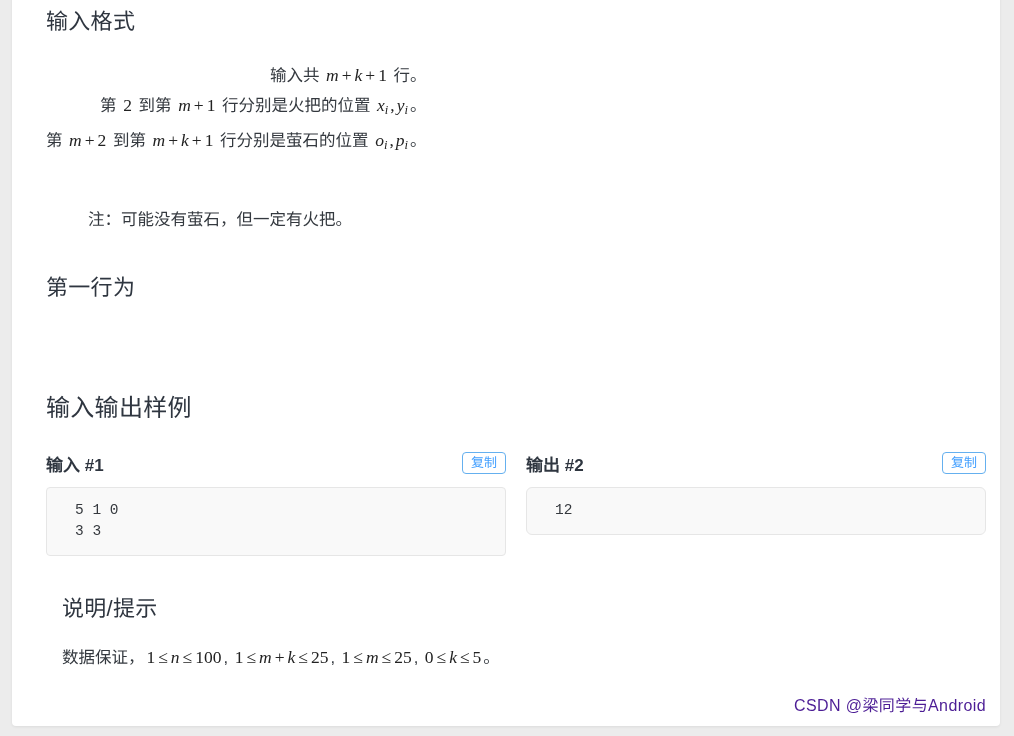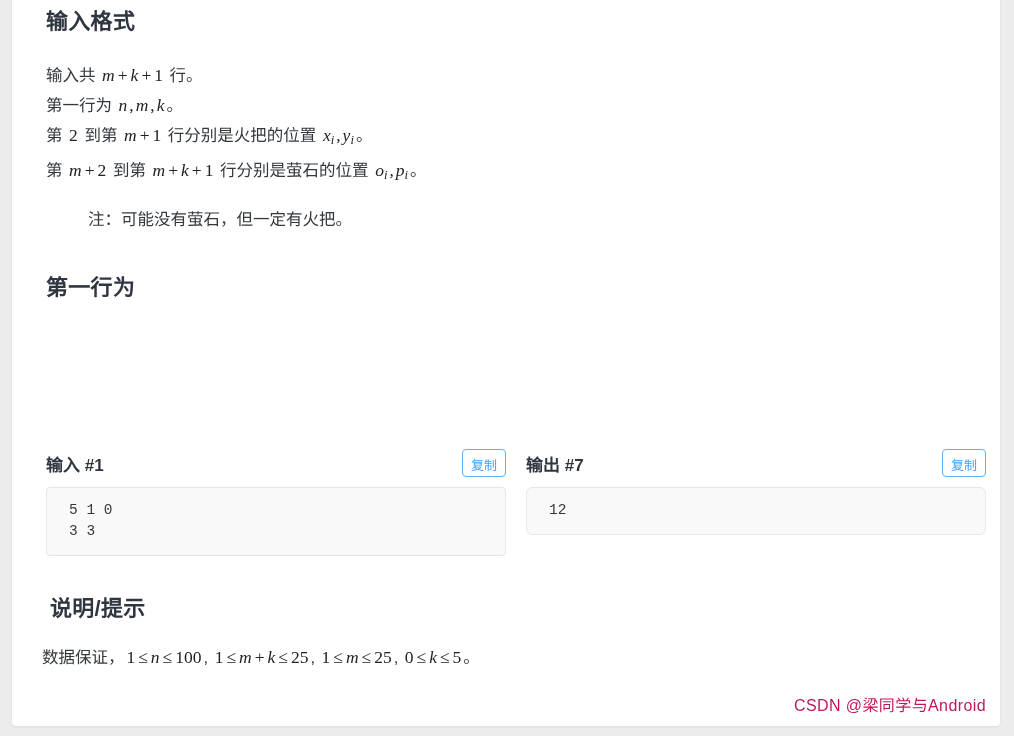--- a/index.html
+++ b/index.html
@@ -30,38 +30,39 @@
   .card-inner {
     padding: 0 22px 0 22px;
     position: relative;
     height: 100%;
     box-sizing: border-box;
   }
 
   
   h2.section-heading {
     font-size: 22px;
-    font-weight: bold;
+    font-weight: normal;
     color: #2f3640;
     margin: 0;
     padding: 0;
     letter-spacing: 0.3px;
     line-height: 1.3;
     text-align: right;
   }
   h2.section-heading.big {
     font-size: 24px;
   }
 
   
   .body-text {
     font-size: 16.5px;
     color: #34393f;
     line-height: 30px;
     font-family: "Liberation Sans", "DejaVu Sans", sans-serif;
+    text-align: right;
   }
   .body-text .para-line { display: block; white-space: nowrap; }
 
   
   .math {
     font-family: "Liberation Serif", "DejaVu Serif", serif;
     font-size: 17.5px;
     color: #222;
     padding: 0 2px;
     white-space: nowrap;
@@ -100,111 +101,109 @@
     font-size: 17px;
     font-weight: bold;
     color: #2f3640;
   }
   .copy-btn {
     font-size: 13px;
     color: #409eff;
     background: #ffffff;
     border: 1px solid #65b0ef;
     border-radius: 4px;
-    padding: 9px 8px 4px 8px;
+    padding: 3px 8px 4px 8px;
     line-height: 1;
     cursor: pointer;
     font-family: "Liberation Sans", "DejaVu Sans", sans-serif;
   }
   .code-block {
     margin-top: 9px;
     background: #f9f9f9;
     border: 1px solid #e6e6e6;
     border-radius: 4px;
-    padding: 12px 14px 13px 22px;
+    padding: 12px 14px 13px 28px;
     font-family: "Liberation Mono", "DejaVu Sans Mono", monospace;
     font-size: 14.5px;
     line-height: 21px;
     color: #35393e;
     box-sizing: border-box;
     white-space: pre;
     overflow: hidden;
   }
   .code-block.short { min-height: 24px; border-radius: 6px; }
 
   
   .watermark {
     position: absolute;
     right: 14px;
     bottom: 10px;
     font-size: 16px;
-    color: #be185d;
+    color: #4c1d95;
     font-family: "Liberation Sans", "DejaVu Sans", sans-serif;
     letter-spacing: 0.4px;
     user-select: none;
   }
 
   
   .pos-h-input-format   { position: absolute; left: 34px; top: 18px; }
   .pos-p-input-format   { position: absolute; left: 34px; top: 70px; }
   .pos-p-note           { position: absolute; left: 34px; top: 214px; margin-left: 42px; }
   .pos-h-output-format  { position: absolute; left: 34px; top: 284px; }
   .pos-p-output-format  { position: absolute; left: 34px; top: 332px; }
   .pos-h-samples        { position: absolute; left: 34px; top: 402px; }
   .pos-samples          { position: absolute; left: 34px; top: 458px; width: 940px; }
-  .pos-h-hint           { position: absolute; left: 38px; top: 605px; }
-  .pos-p-hint           { position: absolute; left: 30px; top: 652px; }
+  .pos-h-hint           { position: absolute; left: 50px; top: 605px; }
+  .pos-p-hint           { position: absolute; left: 50px; top: 652px; }
 </style>
 </head>
 <body>
 
 <div class="page-card">
   <div class="card-inner">
 
     <h2 class="section-heading pos-h-input-format">输入格式</h2>
 
     <div class="body-text pos-p-input-format">
 
       <span class="para-line">
         <span>输入共&nbsp;</span><span class="math"><span class="mi">m</span><span class="mo">+</span><span class="mi">k</span><span class="mo">+</span><span class="mn">1</span></span><span>&nbsp;行。</span>
       </span>
 
-      <span class="para-line">
-        <span>第一行为&nbsp;</span><span class="math"><span class="mi">n</span><span class="mo tight">,</span><span class="mi">m</span><span class="mo tight">,</span><span class="mi">k</span></span><span>。</span>
-      </span>
 
       <span class="para-line">
         <span>第&nbsp;</span><span class="math"><span class="mn">2</span></span><span>&nbsp;到第&nbsp;</span><span class="math"><span class="mi">m</span><span class="mo">+</span><span class="mn">1</span></span><span>&nbsp;行分别是火把的位置&nbsp;</span><span class="math"><span class="mi">x</span><span class="msub">i</span><span class="mo tight">,</span><span class="mi">y</span><span class="msub">i</span></span><span>。</span>
       </span>
 
       <span class="para-line">
         <span>第&nbsp;</span><span class="math"><span class="mi">m</span><span class="mo">+</span><span class="mn">2</span></span><span>&nbsp;到第&nbsp;</span><span class="math"><span class="mi">m</span><span class="mo">+</span><span class="mi">k</span><span class="mo">+</span><span class="mn">1</span></span><span>&nbsp;行分别是萤石的位置&nbsp;</span><span class="math"><span class="mi">o</span><span class="msub">i</span><span class="mo tight">,</span><span class="mi">p</span><span class="msub">i</span></span><span>。</span>
       </span>
     </div>
 
     <div class="body-text pos-p-note">注：可能没有萤石，但一定有火把。</div>
 
     <h2 class="section-heading pos-h-output-format">第一行为</h2>
 
 
+    <h2 class="section-heading big pos-h-samples">输入输出样例</h2>
 
     <div class="samples-row pos-samples">
 
       <div class="sample-col">
         <div class="sample-head">
           <span class="sample-title">输入 #1</span>
           <button class="copy-btn">复制</button>
         </div>
         <pre class="code-block">5 1 0
 3 3</pre>
       </div>
 
       <div class="sample-col">
         <div class="sample-head">
-          <span class="sample-title">输出 #7</span>
+          <span class="sample-title">输出 #2</span>
           <button class="copy-btn">复制</button>
         </div>
         <pre class="code-block short">12</pre>
       </div>
 
     </div>
 
     <h2 class="section-heading pos-h-hint">说明/提示</h2>
 
     <div class="body-text pos-p-hint">

